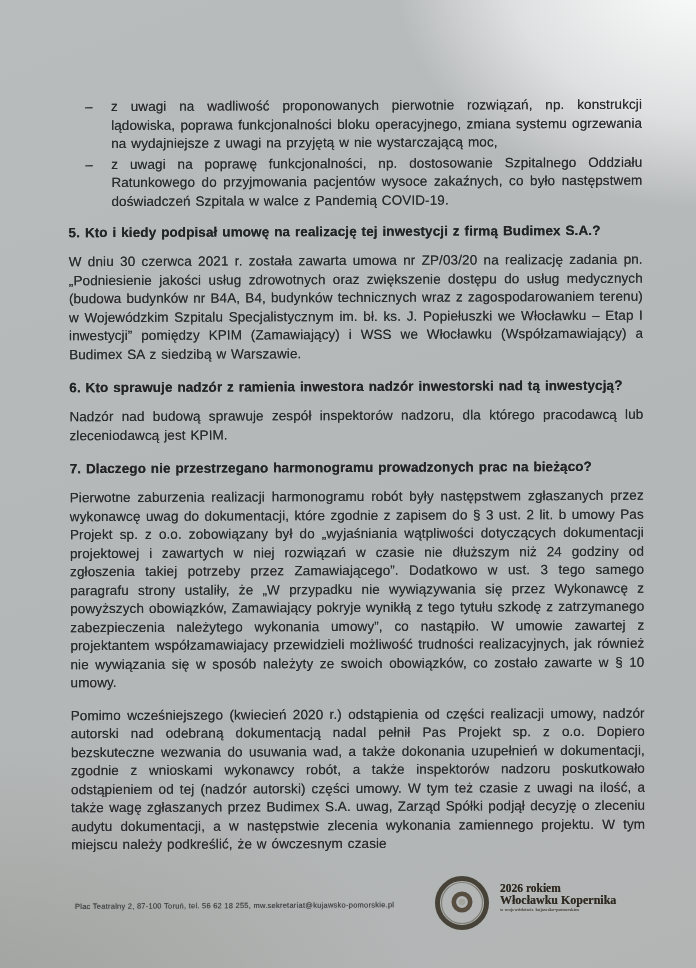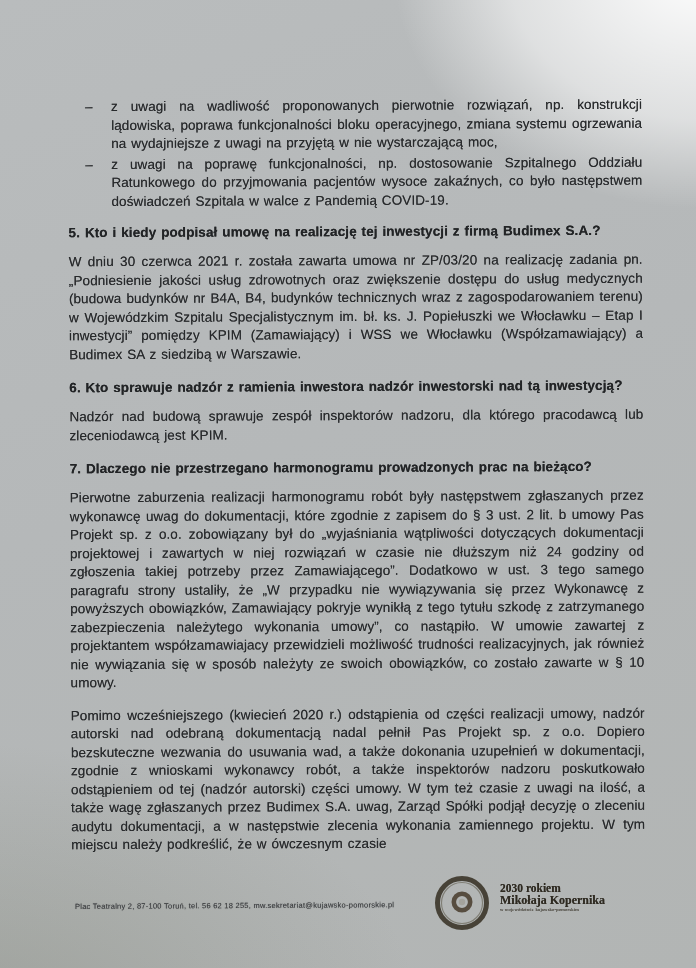--- a/index.html
+++ b/index.html
@@ -79,17 +79,17 @@
 <div class="footer-addr">Plac Teatralny 2, 87-100 Toruń, tel. 56 62 18 255, mw.sekretariat@kujawsko-pomorskie.pl</div>
 
 <div class="logo">
   <svg width="58" height="58" viewBox="0 0 58 58" aria-hidden="true">
     <circle cx="29" cy="28" r="24.5" fill="none" stroke="#3e382c" stroke-width="5" opacity="0.92"></circle>
     <circle cx="29" cy="28" r="20.5" fill="none" stroke="#56503f" stroke-width="1.1" opacity="0.55"></circle>
     <circle cx="29" cy="27" r="8.2" fill="none" stroke="#4a3f30" stroke-width="4.6" opacity="0.88"></circle>
     <circle cx="29" cy="27" r="3.2" fill="#9a968c" opacity="0.6"></circle>
   </svg>
   <div class="logo-text">
-    <div class="l1">2030 rokiem</div>
-    <div class="l2">Mikołaja Kopernika</div>
+    <div class="l1">2026 rokiem</div>
+    <div class="l2">Włocławku Kopernika</div>
     <div class="l3">w województwie kujawsko-pomorskim</div>
   </div>
 </div>
 
 </body></html>

